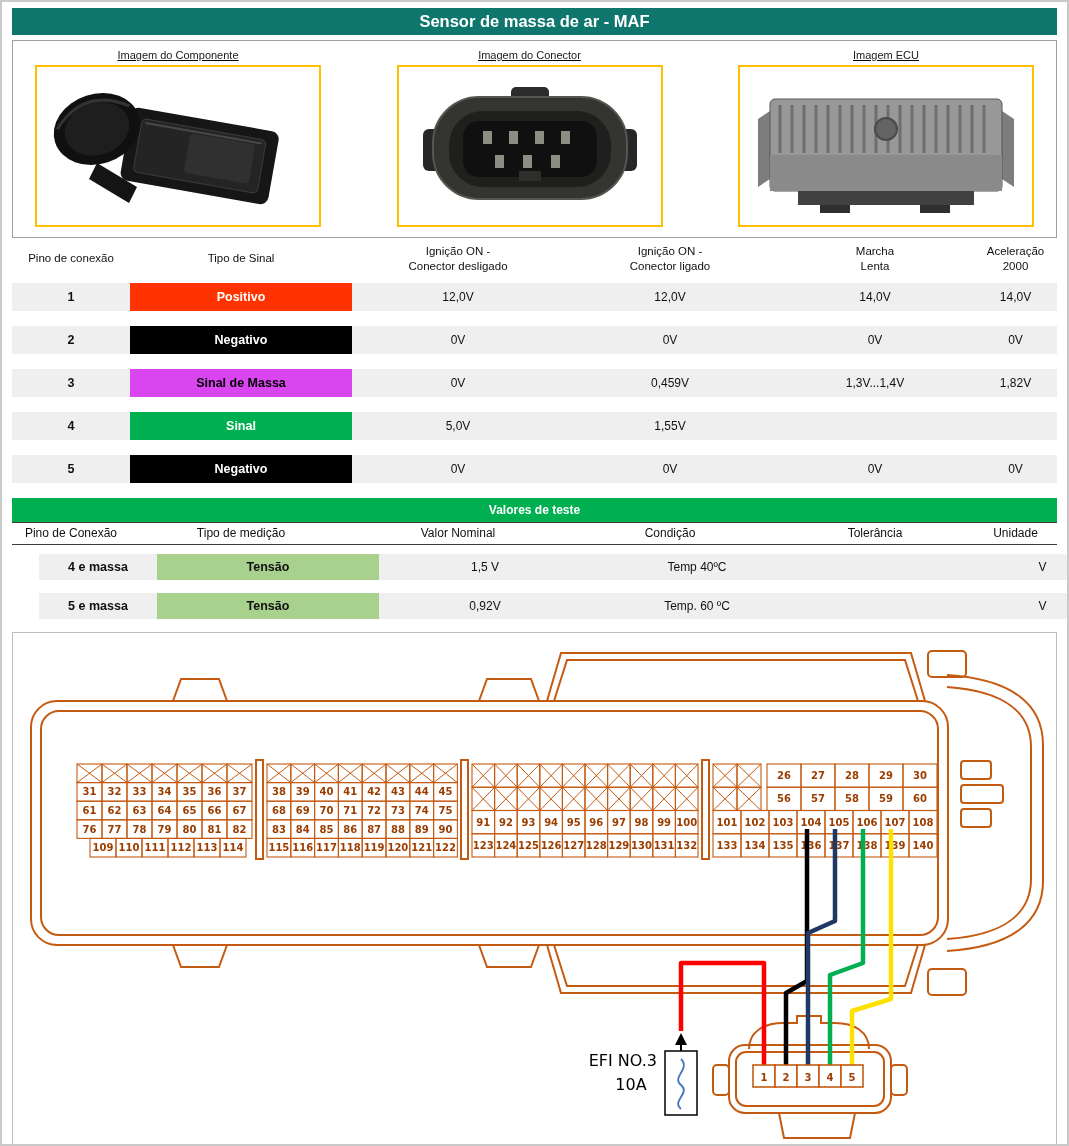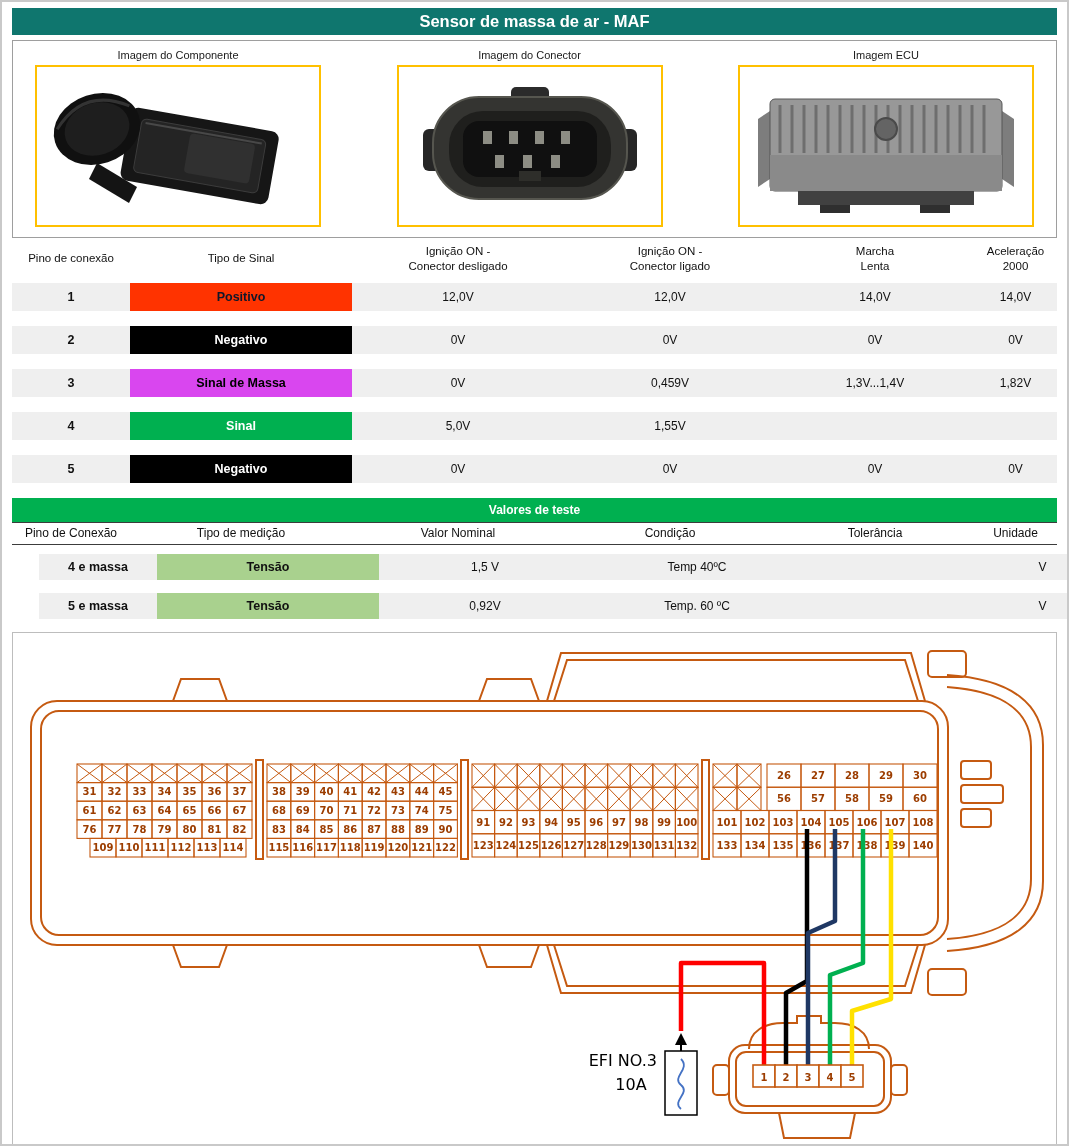--- a/index.html
+++ b/index.html
@@ -1,20 +1,20 @@
 <!DOCTYPE html>
 <html><head>
 <meta charset="utf-8">
 <style>
   html,body{margin:0;padding:0;background:#ffffff;}
   body{width:1069px;font-family:"Liberation Sans",sans-serif;}
   .page{width:1069px;height:1146px;border:2px solid #c9c9c9;background:#fff;padding:6px 10px 0;box-sizing:border-box;overflow:hidden;}
   .title-bar{height:27px;line-height:27px;text-align:center;color:#fff;font-weight:bold;font-size:16.5px;margin-bottom:5px;}
   .images-section{border:1px solid #9e9e9e;height:198px;display:flex;justify-content:space-between;align-items:flex-start;padding:8px 22px 0;box-sizing:border-box;}
-  .img-panel{display:flex;flex-direction:column;align-items:center;}
+  .img-panel{display:flex;flex-direction:column;align-items:center;text-decoration:underline;}
   .img-label{font-size:11px;color:#1a1a1a;margin-bottom:4px;}
   .img-box{border:2px solid #ffc000;background:#fff;}
   .img-box svg{display:block;}
   .ptable{margin-top:6px;}
   .grid6{display:grid;grid-template-columns:118px 222px 212px 212px 198px 83px;}
   .hdr{align-items:center;margin-bottom:9px;}
   .hcell{font-size:11.5px;color:#111;text-align:center;white-space:pre-line;line-height:1.3;}
   .band{height:28px;margin-bottom:15px;}
   .band .c{background:#efefef;height:100%;display:flex;align-items:center;justify-content:center;font-size:12px;color:#111;}
   .band .pin{font-weight:bold;font-size:12.5px;}
@@ -105,21 +105,21 @@
 Conector ligado</div>
       <div class="hcell">Marcha
 Lenta</div>
       <div class="hcell">Aceleração
 2000</div>
     </div>
 
     <div class="grid6 band">
       <div class="c pin">1</div>
       <div class="c">
-          <div class="badge" style="background: rgb(255, 51, 0); color: #0f172a;">Positivo</div>
+          <div class="badge" style="background: rgb(255, 51, 0); color: #ffffff;">Positivo</div>
         </div>
       <div class="c">12,0V</div>
       <div class="c">12,0V</div>
       <div class="c">14,0V</div>
       <div class="c">14,0V</div>
     </div>
 
     <div class="grid6 band">
       <div class="c pin">2</div>
       <div class="c">

